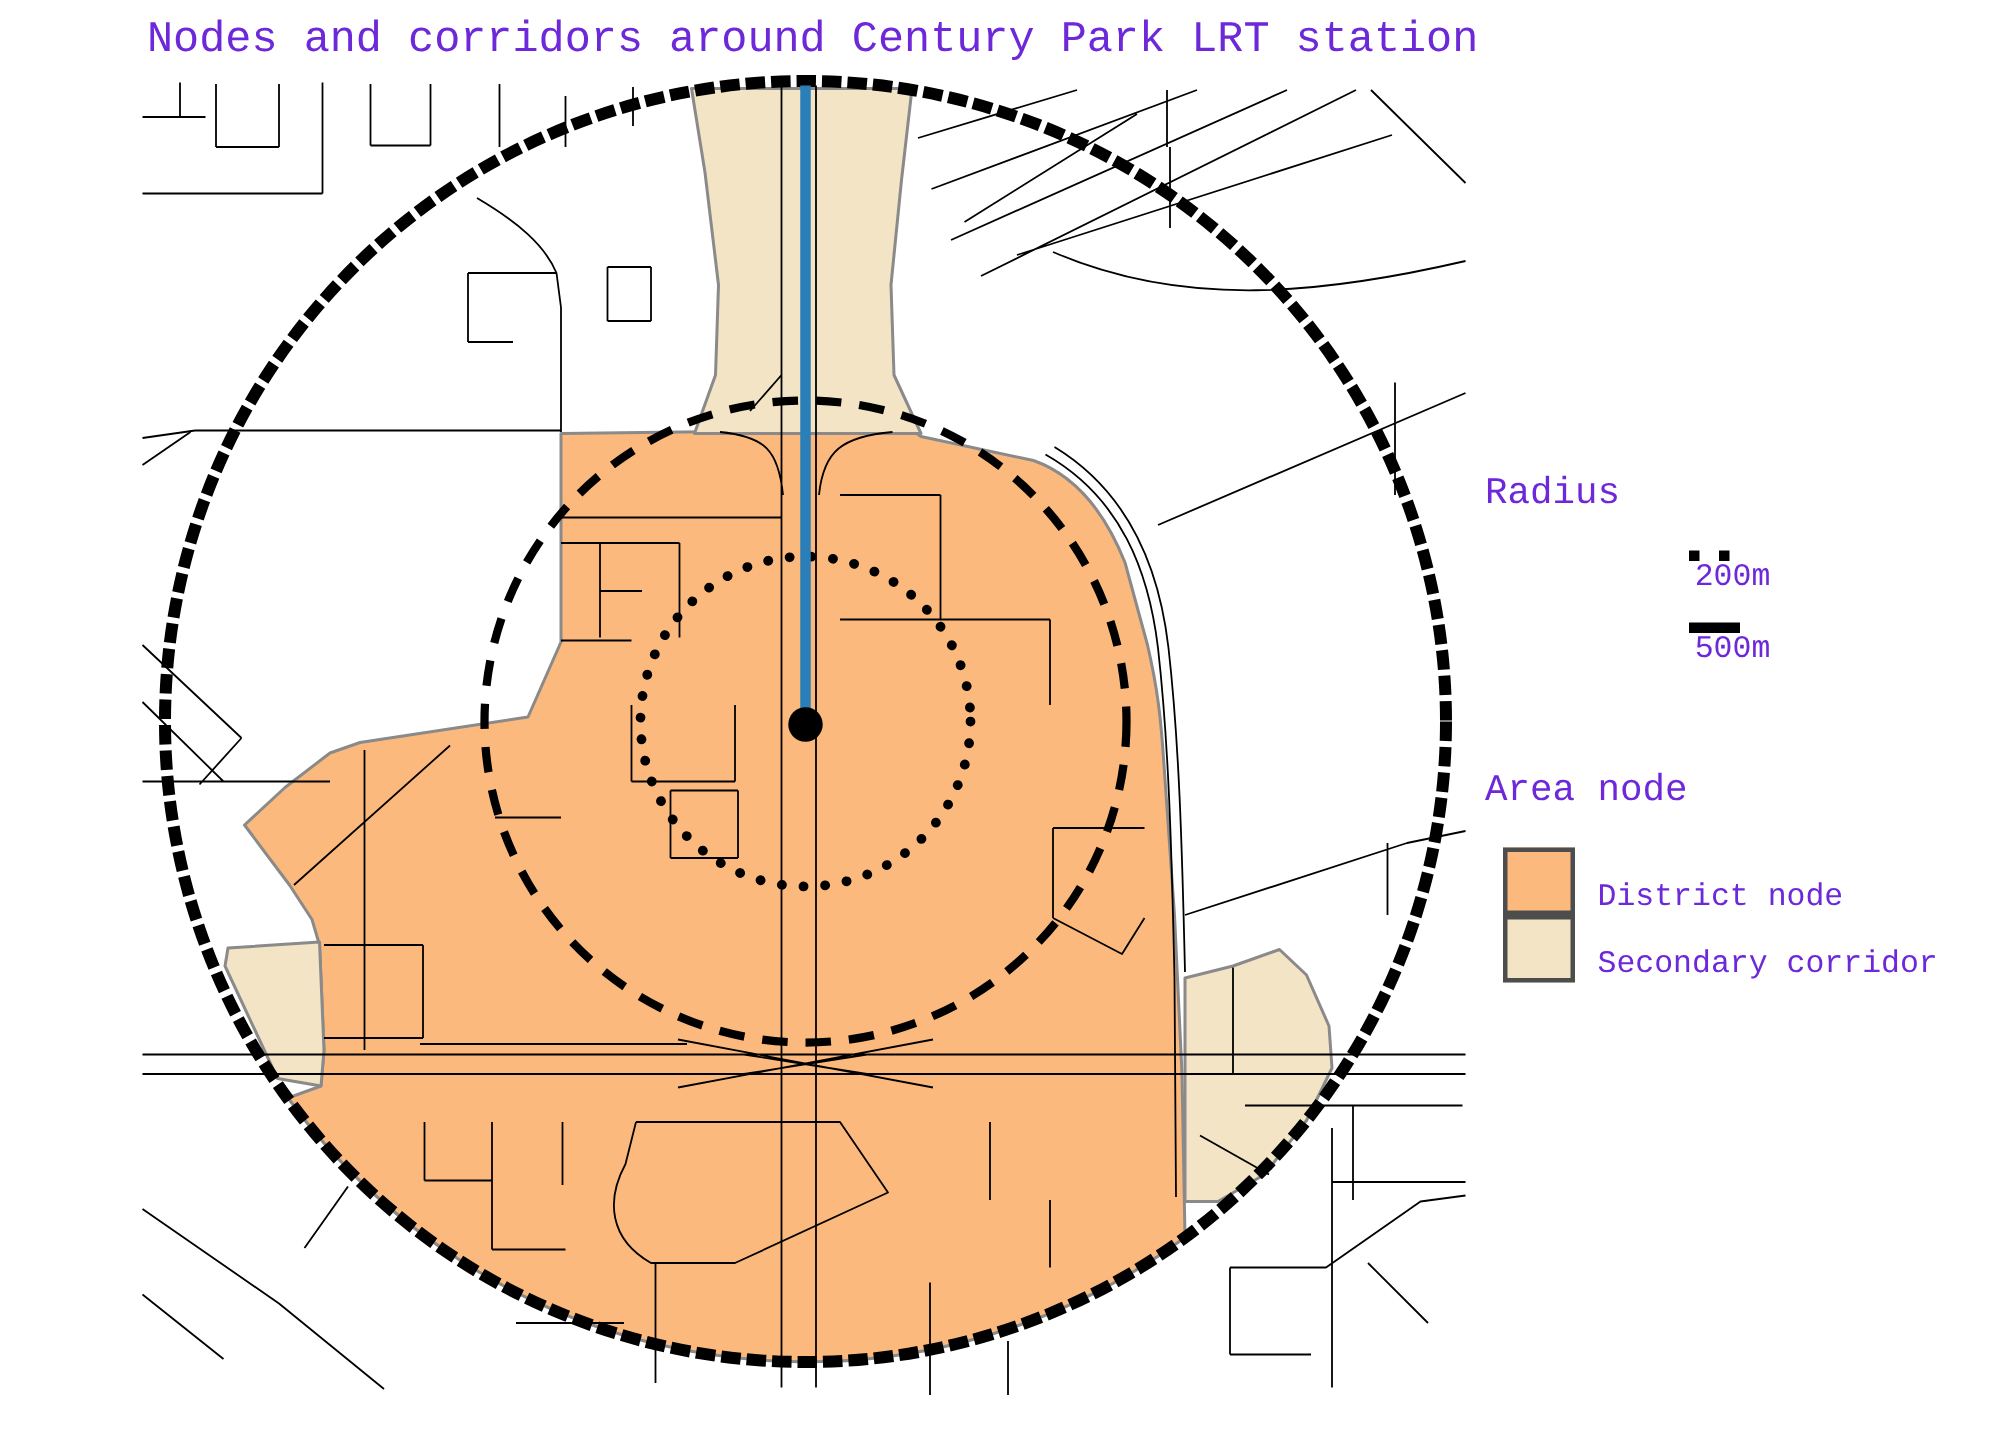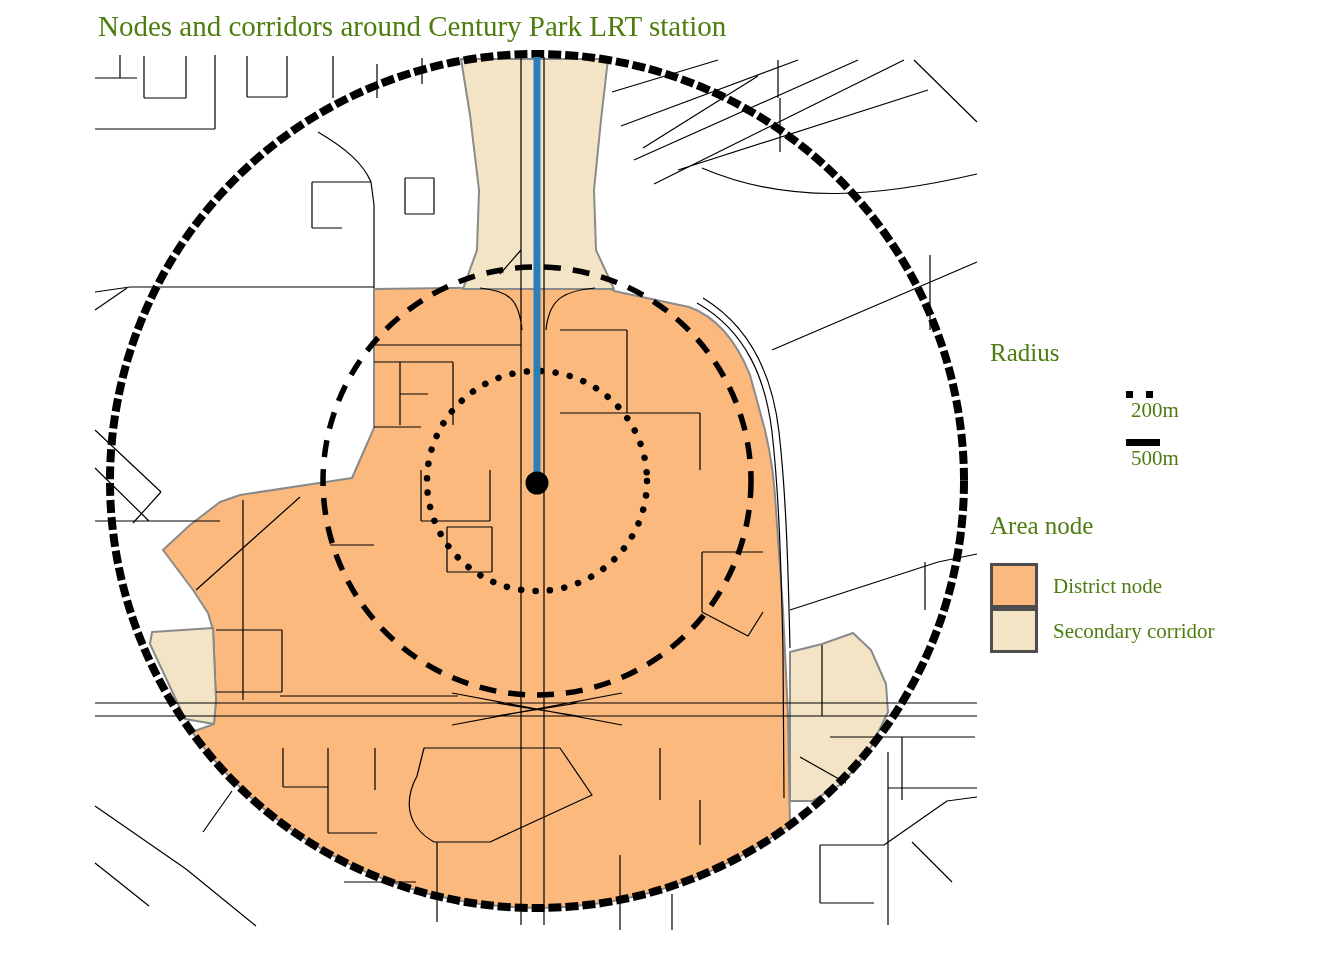--- a/index.html
+++ b/index.html
@@ -1,35 +1,35 @@
 <!DOCTYPE html>
 <html><head>
 <meta charset="utf-8">
 <style>
   html,body{margin:0;padding:0;background:#ffffff;}
   #page{position:relative;width:1344px;height:960px;background:#ffffff;overflow:hidden;
-        font-family:Liberation Serif, serif;color:#4d7c0f;}
+        font-family:Liberation Mono, monospace;color:#6d28d9;}
   #map-svg{position:absolute;left:0;top:0;}
   .street{fill:none;stroke:#000;stroke-width:1.2;stroke-linecap:butt;stroke-linejoin:round;}
   .area{stroke:#8a8a8a;stroke-width:2;stroke-linejoin:round;}
   .ring{fill:none;stroke:#000;}
   #plot-title{position:absolute;left:98px;top:10px;font-size:29px;letter-spacing:0px;white-space:nowrap;}
   #caption{position:absolute;left:557px;top:931px;font-size:21px;white-space:nowrap;}
   .legend{position:absolute;left:990px;width:330px;}
-  #legend-radius{top:314px;margin-top:25px;}
+  #legend-radius{top:314px;}
   #legend-area{top:512px;}
   .legend-title{font-size:25px;margin-bottom:24px;}
   .legend-row{display:flex;align-items:center;margin-bottom:22px;height:26px;flex-direction:column;}
   .key-col{width:58px;display:flex;align-items:center;flex:none;}
   .legend-label{font-size:21px;}
   .dot-key{width:7px;height:7px;background:#000;}
   .dot-key + .dot-key{margin-left:13px;}
   .dash-key{width:21px;height:6px;background:#000;}
   .solid-key{width:34px;height:7px;background:#000;}
-  .swatch-row{display:flex;align-items:center;height:45px;}
+  .swatch-row{display:flex;align-items:flex-end;height:45px;margin-left:12px;}
   .swatch{width:42px;height:39px;border:3px solid #4d4d4d;flex:none;margin-top:-3px;}
   .swatch-row:first-of-type .swatch{margin-top:0;}
   .swatch-label{font-size:21px;padding-left:15px;}
 </style>
 </head>
 <body>
 
 <div id="page">
 
   <svg id="map-svg" width="1344" height="960" viewBox="0 0 1344 960">

